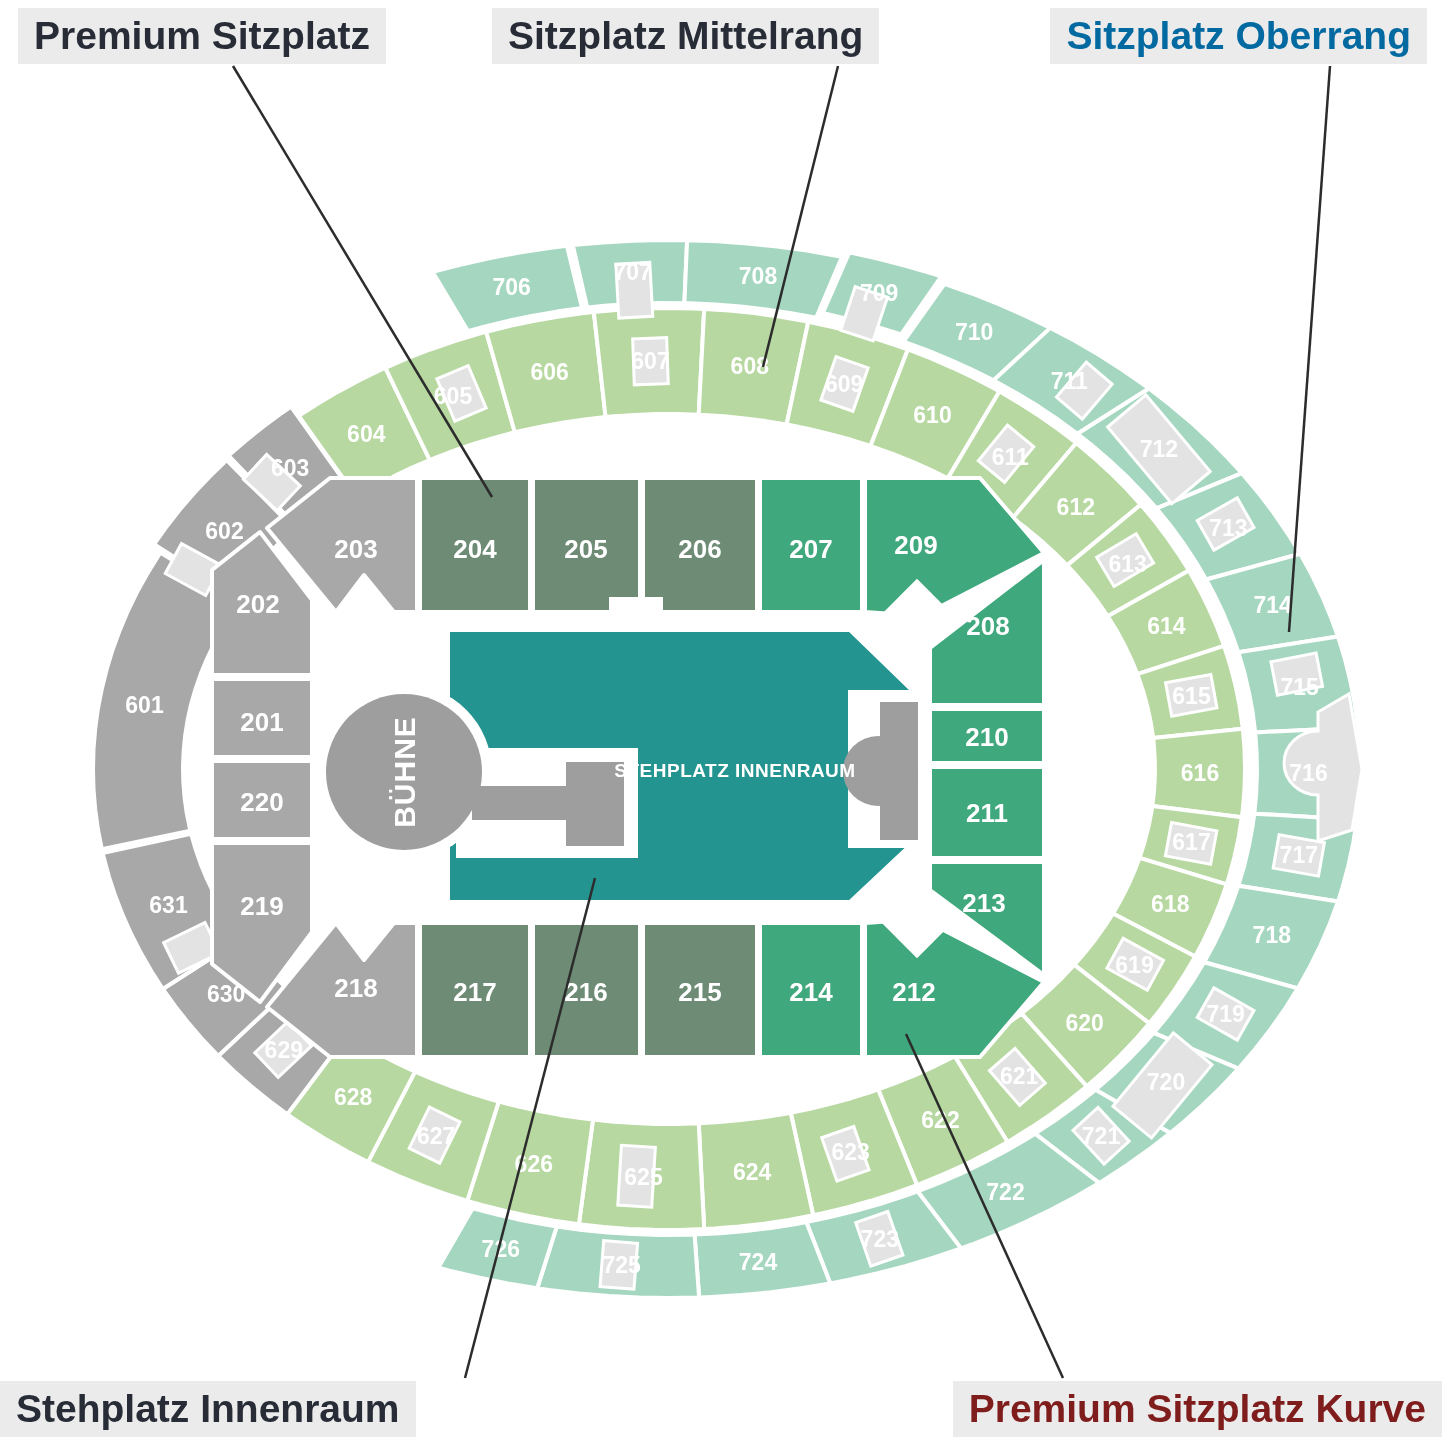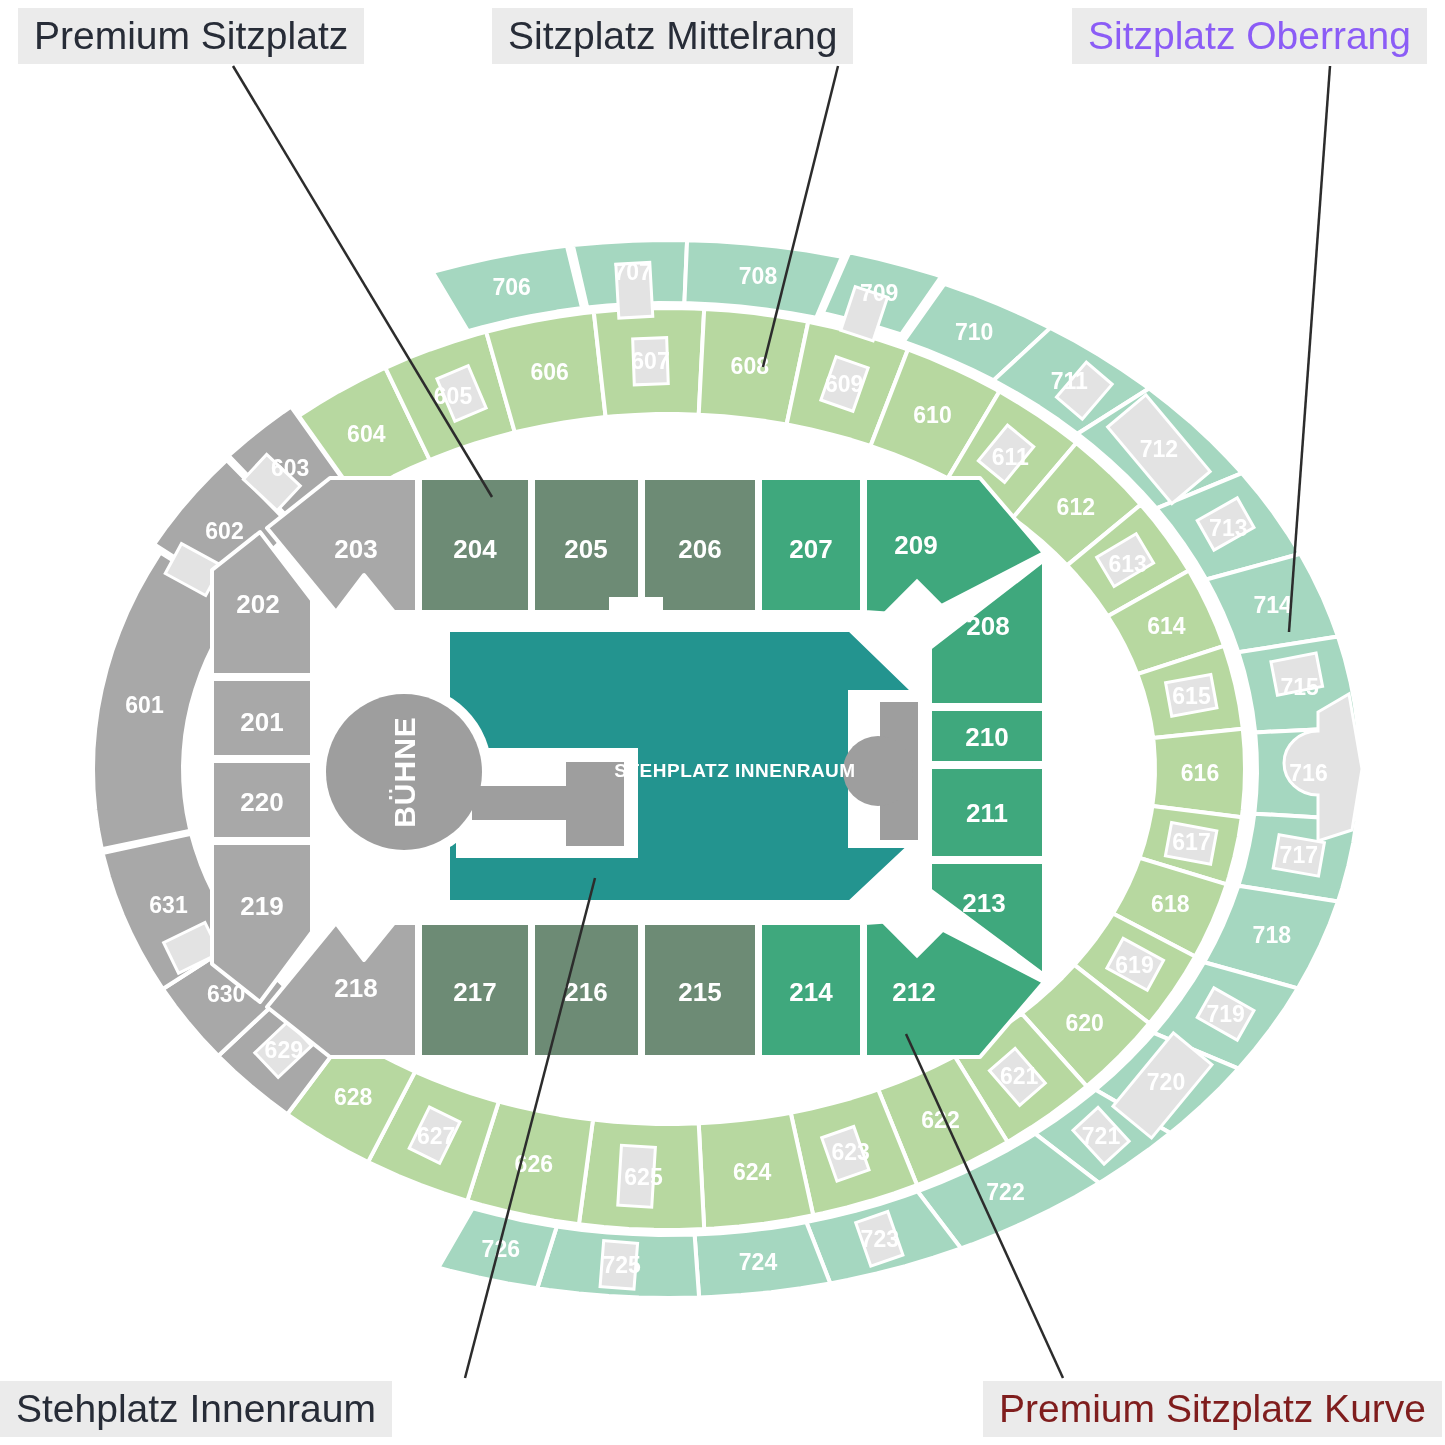--- a/index.html
+++ b/index.html
@@ -3,21 +3,21 @@
 <meta charset="utf-8">
 <style>
   html,body{margin:0;padding:0;background:#fff;}
   body{width:1445px;height:1445px;position:relative;font-family:"Liberation Sans",sans-serif;overflow:hidden;}
   #map-wrap{position:absolute;inset:0;}
   svg{position:absolute;left:0;top:0;}
   .chip{
     position:absolute;
     background:#ebebeb;
     color:#272c37;
-    font-weight:normal;
+    font-weight:bold;
     font-size:39px;
     line-height:40px;
     padding:8px 16px;
     white-space:nowrap;
     letter-spacing:0px;
   }
   .sec-num{
     fill:#ffffff;
     font-weight:bold;
     text-anchor:middle;
@@ -218,16 +218,16 @@
       <text x="404" y="772" font-size="30" class="sec-num" dominant-baseline="central" letter-spacing="1" transform="rotate(-90 404 772)">BÜHNE</text>
       <line x1="233" y1="66" x2="492" y2="497" stroke="#2c2c2c" stroke-width="2.5"></line>
       <line x1="838" y1="66" x2="763" y2="367" stroke="#2c2c2c" stroke-width="2.5"></line>
       <line x1="1330" y1="66" x2="1289" y2="632" stroke="#2c2c2c" stroke-width="2.5"></line>
       <line x1="465" y1="1378" x2="595" y2="878" stroke="#2c2c2c" stroke-width="2.5"></line>
       <line x1="1063" y1="1378" x2="906" y2="1034" stroke="#2c2c2c" stroke-width="2.5"></line>
     </svg>
 
   <div class="chip" style="left: 18px; top: 8px; background: rgb(235, 235, 235); color: rgb(39, 44, 55);">Premium Sitzplatz</div>
   <div class="chip" style="left: 492px; top: 8px; background: rgb(235, 235, 235); color: rgb(39, 44, 55);">Sitzplatz Mittelrang</div>
-  <div class="chip" style="right: 18px; top: 8px; background: rgb(235, 235, 235); color: #8b5cf6;">Sitzplatz Oberrang</div>
+  <div class="chip" style="right: 18px; top: 8px; background: rgb(235, 235, 235); color: #0369a1;">Sitzplatz Oberrang</div>
   <div class="chip" style="left: 0px; bottom: 8px; background: rgb(235, 235, 235); color: rgb(39, 44, 55);">Stehplatz Innenraum</div>
   <div class="chip" style="right: 3px; bottom: 8px; background: rgb(235, 235, 235); color: #7f1d1d;">Premium Sitzplatz Kurve</div>
 </div>
 
 </body></html>

